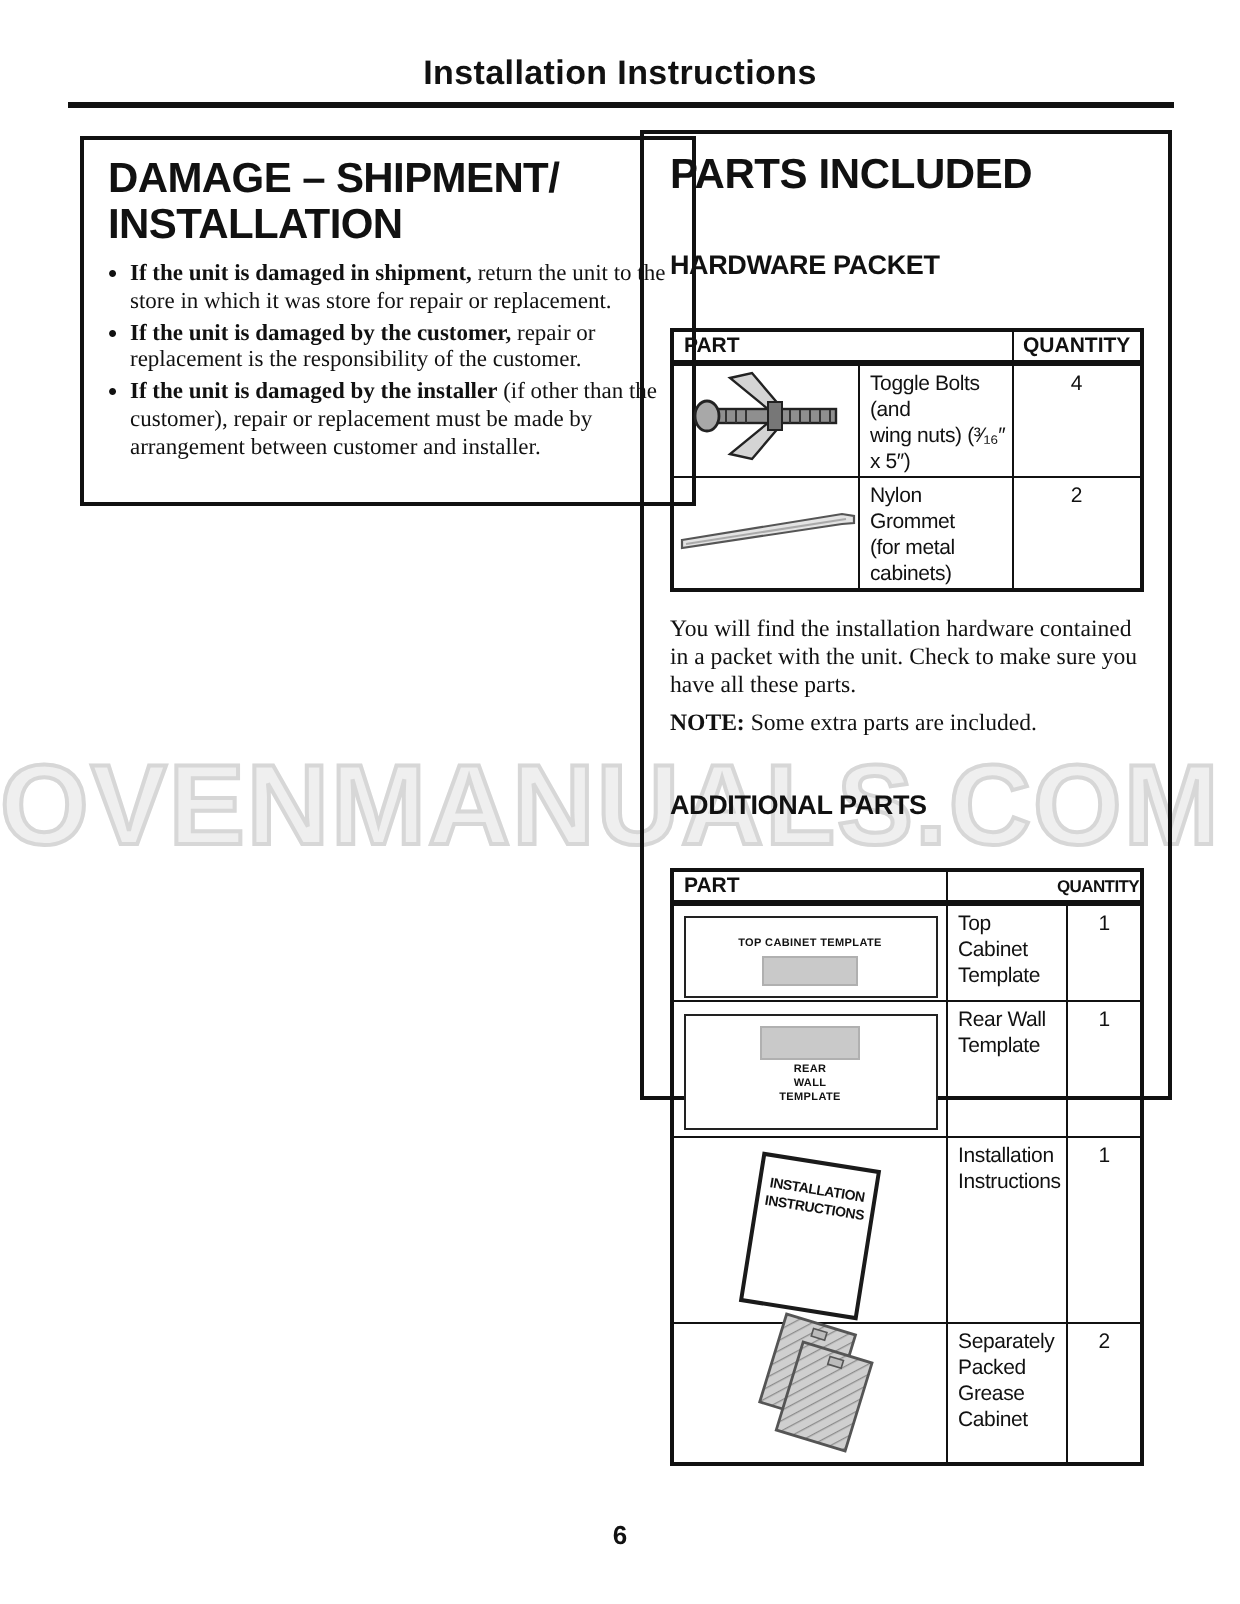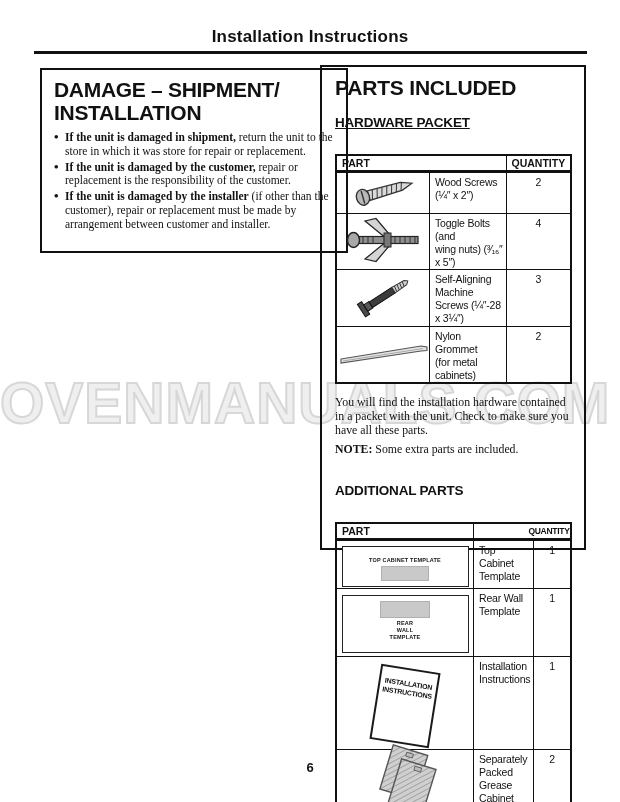--- a/index.html
+++ b/index.html
@@ -66,21 +66,21 @@
 
   
   .parts-box {
     position: absolute; left: 320px; top: 65px; width: 266px; height: 485px;
     border: 2.5px solid #111;
     padding: 9px 12px 0 13px;
     background: transparent; z-index: 1;
   }
   .parts-heading { font-size: 21px; font-weight: bold; letter-spacing: -0.2px; }
   .sub-heading { font-size: 13.5px; font-weight: bold; letter-spacing: -0.2px; }
-  .hw-subheading { margin-top: 15px; text-decoration: underline; }
+  .hw-subheading { margin-top: 25px; }
   .add-subheading { margin-top: 27px; }
 
   table { border-collapse: collapse; table-layout: fixed; }
   .parts-table { margin-top: 5px; }
   .parts-table th, .parts-table td { border: 1.5px solid #111; }
   .parts-table { border: 2px solid #111; margin-top: 24px; }
   .parts-table th {
     border-bottom-width: 3px;
     font-size: 10.5px; font-weight: bold;
     text-align: left; padding: 1px 0 1px 5px;
@@ -179,71 +179,36 @@
     <colgroup>
         <col class="c-icon">
         <col class="c-desc">
         <col class="c-qty">
       </colgroup>
     <tbody>
         <tr>
       <th colspan="2">PART</th>
       <th class="qty-h">QUANTITY</th>
     </tr>
-    <tr class="hw-r1">
-      <td class="icon-cell">
-        <span class="svg-wrap">
-          <svg width="66" height="36" viewBox="0 0 66 36">
-            <g transform="rotate(-16 33 18)">
-              <polygon points="18,13.5 52,14.5 63,18.5 52,22.5 18,23.5" fill="#d9d9d9" stroke="#333" stroke-width="1.2"></polygon>
-              <path d="M23 14 L20.5 23.3 M28 14 L25.5 23.3 M33 14.2 L30.5 23 M38 14.3 L35.5 23 M43 14.5 L40.5 22.8 M48 14.7 L45.5 22.6 M53 15 L50.5 22.3" stroke="#333" stroke-width="1" fill="none"></path>
-              <ellipse cx="12" cy="18.5" rx="6.5" ry="8" fill="#b9b9b9" stroke="#333" stroke-width="1.4"></ellipse>
-              <line x1="12" y1="12" x2="12" y2="25" stroke="#333" stroke-width="1.4"></line>
-            </g>
-          </svg>
-        </span>
-      </td>
-      <td class="desc-cell">Wood Screws
-(¼″ x 2″)</td>
-      <td class="qty-cell">2</td>
-    </tr>
     <tr class="hw-r2">
       <td class="icon-cell">
         <span class="svg-wrap">
           <svg width="76" height="46" viewBox="0 0 76 46">
             <rect x="13" y="19.5" width="60" height="7" fill="#8f8f8f" stroke="#222" stroke-width="1.2"></rect>
             <path d="M18 20 V26.5 M23 20 V26.5 M28 20 V26.5 M50 20 V26.5 M55 20 V26.5 M60 20 V26.5 M65 20 V26.5 M70 20 V26.5" stroke="#333" stroke-width="1"></path>
             <ellipse cx="8.5" cy="23" rx="6" ry="7.5" fill="#a8a8a8" stroke="#222" stroke-width="1.4"></ellipse>
             <polygon points="42,22 20,4 31,1.5 45,18" fill="#d4d4d4" stroke="#222" stroke-width="1.2"></polygon>
             <polygon points="42,24 20,42 31,44.5 45,28" fill="#d4d4d4" stroke="#222" stroke-width="1.2"></polygon>
             <rect x="39" y="16" width="7" height="14" fill="#777" stroke="#222" stroke-width="1"></rect>
           </svg>
         </span>
       </td>
       <td class="desc-cell">Toggle Bolts (and
 wing nuts) (³⁄₁₆″ x 5″)</td>
       <td class="qty-cell">4</td>
-    </tr>
-    <tr class="hw-r3">
-      <td class="icon-cell">
-        <span class="svg-wrap">
-          <svg width="62" height="52" viewBox="0 0 62 52">
-            <g transform="rotate(-33 31 26)">
-              <rect x="5" y="19" width="5" height="15" fill="#4a4a4a" stroke="#111" stroke-width="1"></rect>
-              <rect x="10" y="23" width="6" height="7.5" fill="#5a5a5a" stroke="#111" stroke-width="1"></rect>
-              <rect x="16" y="23.5" width="27" height="6.5" fill="#3c3c3c" stroke="#111" stroke-width="1"></rect>
-              <polygon points="43,23.5 57,24.5 60,26.8 57,29.5 43,30" fill="#cfcfcf" stroke="#333" stroke-width="1"></polygon>
-              <path d="M46 23.8 L45 29.8 M49 24 L48 29.6 M52 24.2 L51 29.4 M55 24.4 L54 29.2" stroke="#333" stroke-width="0.9"></path>
-            </g>
-          </svg>
-        </span>
-      </td>
-      <td class="desc-cell">Self-Aligning Machine
-Screws (¼″-28 x 3¼″)</td>
-      <td class="qty-cell">3</td>
     </tr>
     <tr class="hw-r4">
       <td class="icon-cell">
         <span class="svg-wrap">
           <svg width="92" height="26" viewBox="0 0 92 26">
             <polygon points="4,19 84,6 90,7 90,10.5 84,11 4,23" fill="#e3e3e3" stroke="#555" stroke-width="1.1"></polygon>
             <line x1="6" y1="21" x2="86" y2="8.5" stroke="#aaa" stroke-width="1"></line>
           </svg>
         </span>
       </td>

